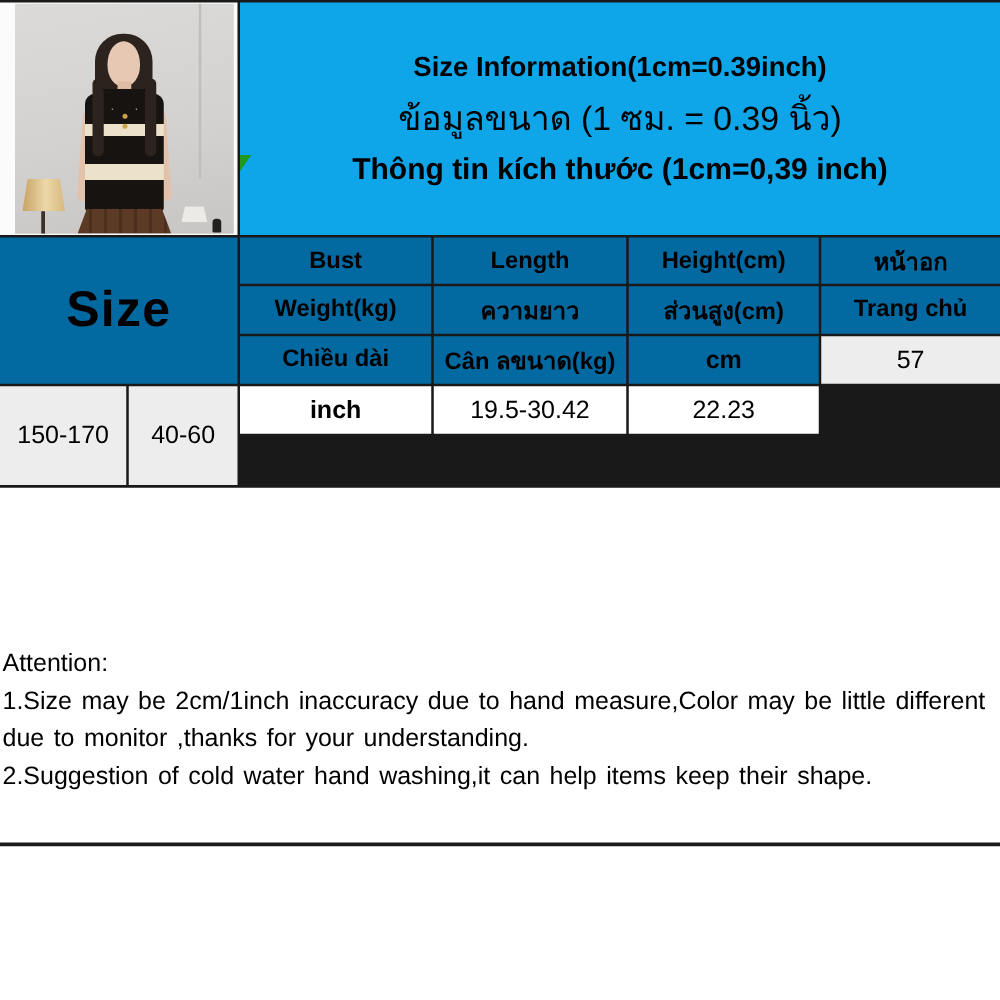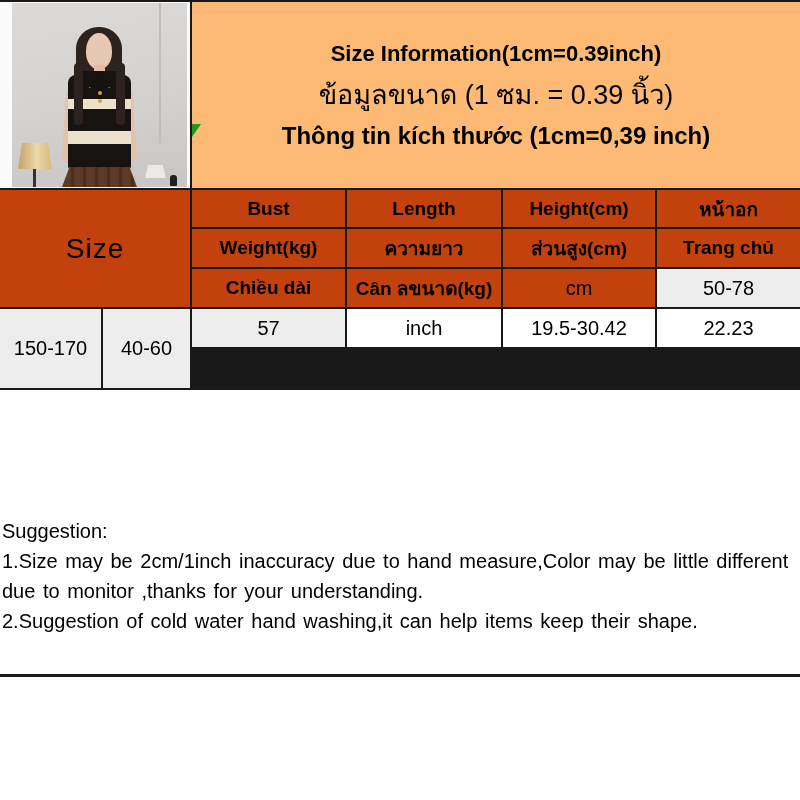--- a/index.html
+++ b/index.html
@@ -13,31 +13,31 @@
     box-sizing:border-box;
     border-top:2px solid #191919;border-bottom:2px solid #191919;
     background:#191919;
     display:grid;
     grid-template-columns:101px 87px 153px 154px 152px 143px;
     grid-template-rows:186px 37px 38px 38px 38px 39px;
     gap:2px;
   }
   .cell{display:flex;align-items:center;justify-content:center;white-space:nowrap;overflow:hidden;}
   .bg-white{background:#ffffff;}
-  .bg-faint{background:#fdba74;}
-  .bg-gray{background:#c2410c;}
+  .bg-faint{background:#0ea5e9;}
+  .bg-gray{background:#0369a1;}
   .bg-lightgray{background:#ededed;}
   .hdr{font-weight:bold;font-size:19px;}
   .val{font-size:20px;}
   .img-cell{grid-column:1/3;grid-row:1;background:#fbfbfb;position:relative;}
   .title-cell{grid-column:3/7;grid-row:1;flex-direction:column;gap:6px;}
-  .size-cell{grid-column:1/3;grid-row:2/5;font-weight:normal;font-size:28px;letter-spacing:1px;}
+  .size-cell{grid-column:1/3;grid-row:2/5;font-weight:bold;font-size:40px;letter-spacing:1px;}
   .freesize-cell{grid-column:1;grid-row:5/7;font-weight:bold;font-size:20px;}
   .merge-rows{grid-row:5/7;}
-  .unit{font-weight:normal;font-size:20px;}
+  .unit{font-weight:bold;font-size:20px;}
   .t-en{font-weight:bold;font-size:22px;}
   .t-th{font-weight:normal;font-size:27px;}
   .t-vi{font-weight:bold;font-size:24px;}
   
   .flag{
     position:absolute;left:192px;top:124px;width:0;height:0;
     border-top:13px solid #1f9a1f;border-right:9px solid transparent;
   }
   
   .photo{
@@ -124,32 +124,31 @@
 
   <div class="cell hdr bg-gray">Weight(kg)</div>
   <div class="cell hdr bg-gray">ความยาว</div>
   <div class="cell hdr bg-gray">ส่วนสูง(cm)</div>
 
   <div class="cell hdr bg-gray">Trang chủ</div>
   <div class="cell hdr bg-gray">Chiều dài</div>
   <div class="cell hdr bg-gray">Cân ลขนาด(kg)</div>
 
   <div class="cell unit bg-gray">cm</div>
-  <div class="cell val bg-lightgray">50-78</div>
   <div class="cell val bg-lightgray">57</div>
   <div class="cell val bg-lightgray merge-rows">150-170</div>
   <div class="cell val bg-lightgray merge-rows">40-60</div>
 
   <div class="cell unit bg-white">inch</div>
   <div class="cell val bg-white">19.5-30.42</div>
   <div class="cell val bg-white">22.23</div>
 </div>
 
 <div class="flag"></div>
 
 <div class="attention">
-  <div>Suggestion:</div>
+  <div>Attention:</div>
   <div>1.Size may be 2cm/1inch inaccuracy due to hand measure,Color may be little different</div>
   <div>due to monitor ,thanks for your understanding.</div>
   <div>2.Suggestion of cold water hand washing,it can help items keep their shape.</div>
 </div>
 
 <div class="bottom-rule"></div>
 
 </body></html>

